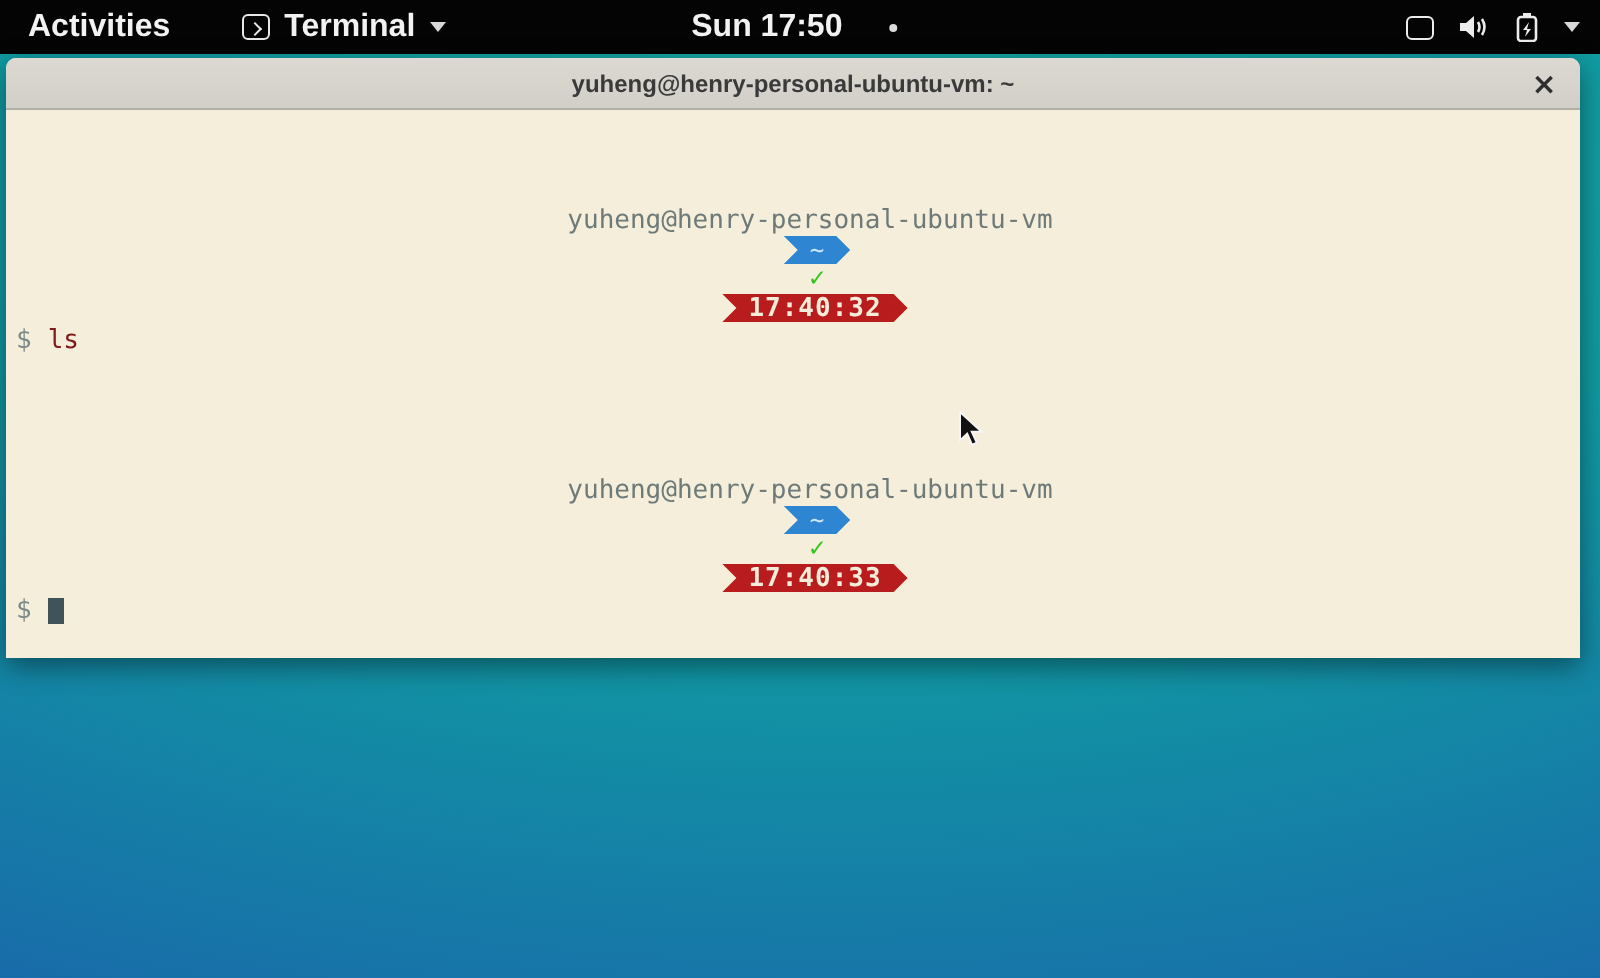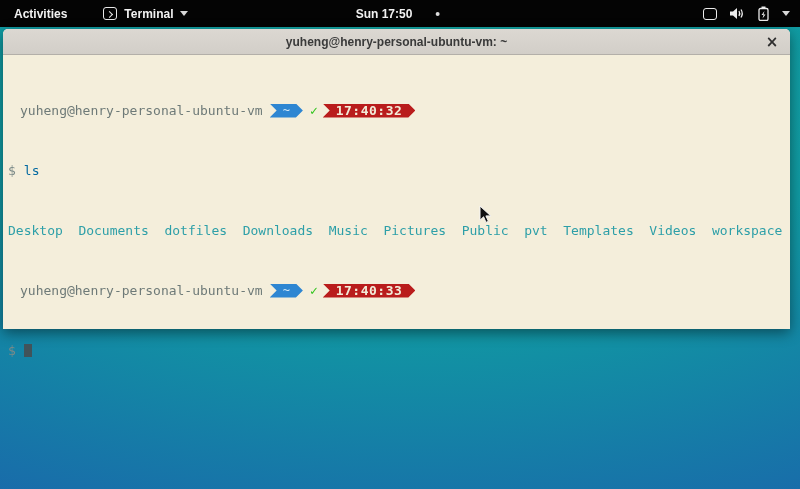--- a/index.html
+++ b/index.html
@@ -8,21 +8,21 @@
     position: relative;
     font-family: "Liberation Sans", sans-serif;
     background: radial-gradient(ellipse 120% 100% at 52% 18%, #16aaa4 0%, #109aa2 45%, #1a65ab 100%);
   }
 
   
   .topbar {
     position: absolute; left: 0; top: 0; width: 800px; height: 27px;
     background: #040404; color: #f2f2f2;
     display: flex; align-items: center;
-    font-size: 12px; font-weight: bold;
+    font-size: 16px; font-weight: bold;
   }
   .activities { margin-left: 10px; padding: 2px 4px; cursor: default; }
   .appmenu { margin-left: 32px; display: flex; align-items: center; gap: 7px; }
   .term-glyph {
     width: 14px; height: 13px; border: 1px solid #e8e8e8; border-radius: 3px;
     position: relative; display: inline-block;
   }
   .term-glyph::before {  
     content: ""; position: absolute; left: 3px; top: 4px;
     width: 4px; height: 4px;
@@ -68,34 +68,34 @@
 
   .terminal {
     position: absolute; left: 0; top: 26px; right: 0; bottom: 0;
     background: #f4eedb;
     font-family: "DejaVu Sans Mono", monospace;
     font-size: 13px; line-height: 15px; color: #657b83;
     padding: 3px 0 0 5px;
     white-space: pre;
   }
   .tline { height: 15px; display: flex; align-items: center; }
-  .prompt-line { padding-left: 12px; }
+  .prompt-line { padding-left: 12px; flex-direction: column; }
   .user-host { color: #6e7a78; }
 
   .pl-seg {
     display: inline-flex; align-items: center; justify-content: center;
     height: 14px; padding: 0 13px;
     clip-path: polygon(0 0, calc(100% - 7px) 0, 100% 50%, calc(100% - 7px) 100%, 0 100%, 7px 50%);
   }
   .pl-blue { background: #2e86d2; color: #cfe7f8; margin-left: 7px; font-size: 12px; }
   .pl-dark { background: #b91c1c; color: #f2ecd9; margin-left: 5px; font-weight: bold; letter-spacing: 0.5px; }
   .check-glyph { color: #31c41d; font-weight: bold; margin-left: 7px; font-size: 13px; }
 
   .dollar { color: #7b8a88; }
-  .cmd { color: #0369a1; margin-left: 8px; }
+  .cmd { color: #7f1d1d; margin-left: 8px; }
   .dir-list .dir { color: #2d9fa8; margin-right: 15.6px; }
   .block-cursor { width: 8px; height: 13px; background: #41535a; margin-left: 8px; display: inline-block; }
 
   
   .mouse-cursor { position: absolute; left: 479px; top: 205px; }
 </style>
 </head>
 <body>
 
 <div class="topbar">
@@ -142,21 +142,20 @@
       <span class="pl-seg pl-blue">~</span>
       <span class="check-glyph">✓</span>
       <span class="pl-seg pl-dark">17:40:32</span>
     </div>
     
     <div class="tline">
       <span class="dollar">$</span>
       <span class="cmd">ls</span>
     </div>
     
-    <div class="tline dir-list"><span class="dir">Desktop</span><span class="dir">Documents</span><span class="dir">dotfiles</span><span class="dir">Downloads</span><span class="dir">Music</span><span class="dir">Pictures</span><span class="dir">Public</span><span class="dir">pvt</span><span class="dir">Templates</span><span class="dir">Videos</span><span class="dir">workspace</span></div>
     
     <div class="tline prompt-line">
       <span class="user-host">yuheng@henry-personal-ubuntu-vm</span>
       <span class="pl-seg pl-blue">~</span>
       <span class="check-glyph">✓</span>
       <span class="pl-seg pl-dark">17:40:33</span>
     </div>
     
     <div class="tline">
       <span class="dollar">$</span>

